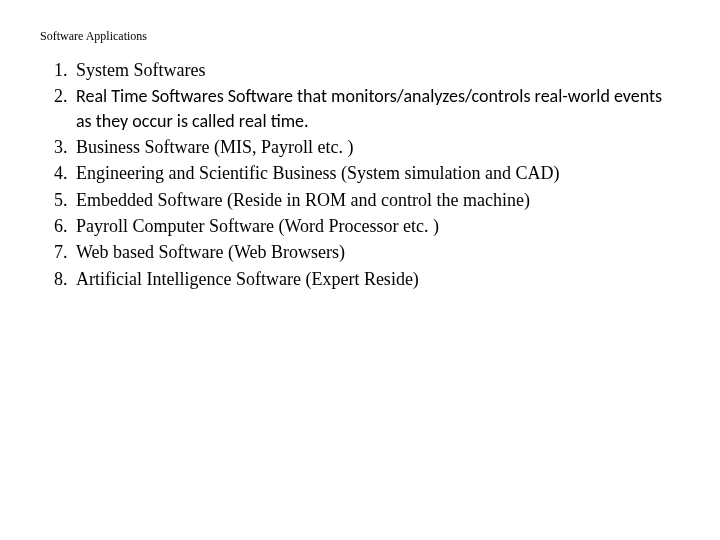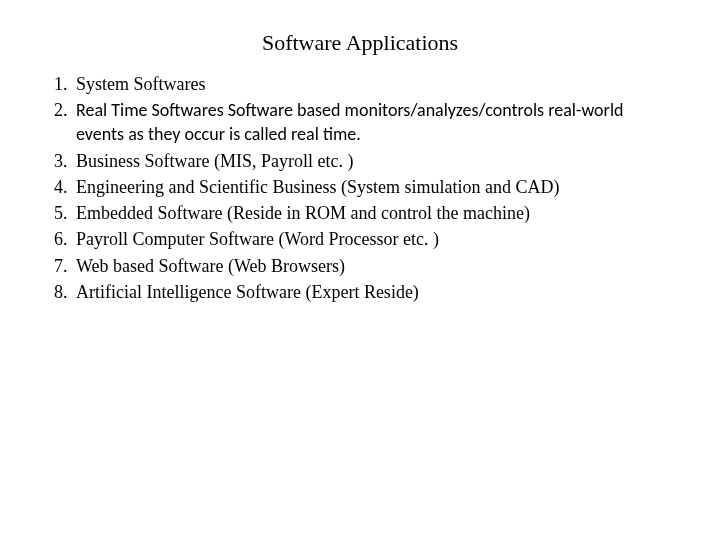--- a/index.html
+++ b/index.html
@@ -10,23 +10,22 @@
     background: #ffffff;
     font-family: "Times New Roman", Times, serif;
     font-size: 18px;
     color: #000;
     line-height: 1.35;
   }
   .page {
     padding: 28px 40px 0 40px;
   }
   .title {
-    text-align: center;
     margin-bottom: 14px;
-    font-size: 22px;
+    font-size: 12px;
   }
   ol.list {
     margin: 8px;
     padding: 0 0 0 24px;
   }
   ol.list li {
     padding-left: 4px;
     margin-bottom: 2px;
   }
   
@@ -34,21 +33,21 @@
     font-family: Calibri, "Segoe UI", Arial, sans-serif;
   }
 </style>
 </head>
 <body>
 
 <div class="page">
   <div class="title">Software Applications</div>
   <ol class="list">
       <li><span>System Softwares</span></li>
-      <li><span class="alt-font">Real Time Softwares Software based monitors/analyzes/controls real-world events as they occur is called real time.</span></li>
+      <li><span class="alt-font">Real Time Softwares Software that monitors/analyzes/controls real-world events as they occur is called real time.</span></li>
       <li><span>Business Software (MIS, Payroll etc. )</span></li>
       <li><span>Engineering and Scientific Business (System simulation and CAD)</span></li>
       <li><span>Embedded Software (Reside in ROM and control the machine)</span></li>
       <li><span>Payroll Computer Software (Word Processor etc. )</span></li>
       <li><span>Web based Software (Web Browsers)</span></li>
       <li><span>Artificial Intelligence Software (Expert Reside)</span></li>
     </ol>
 </div>
 
 </body></html>

